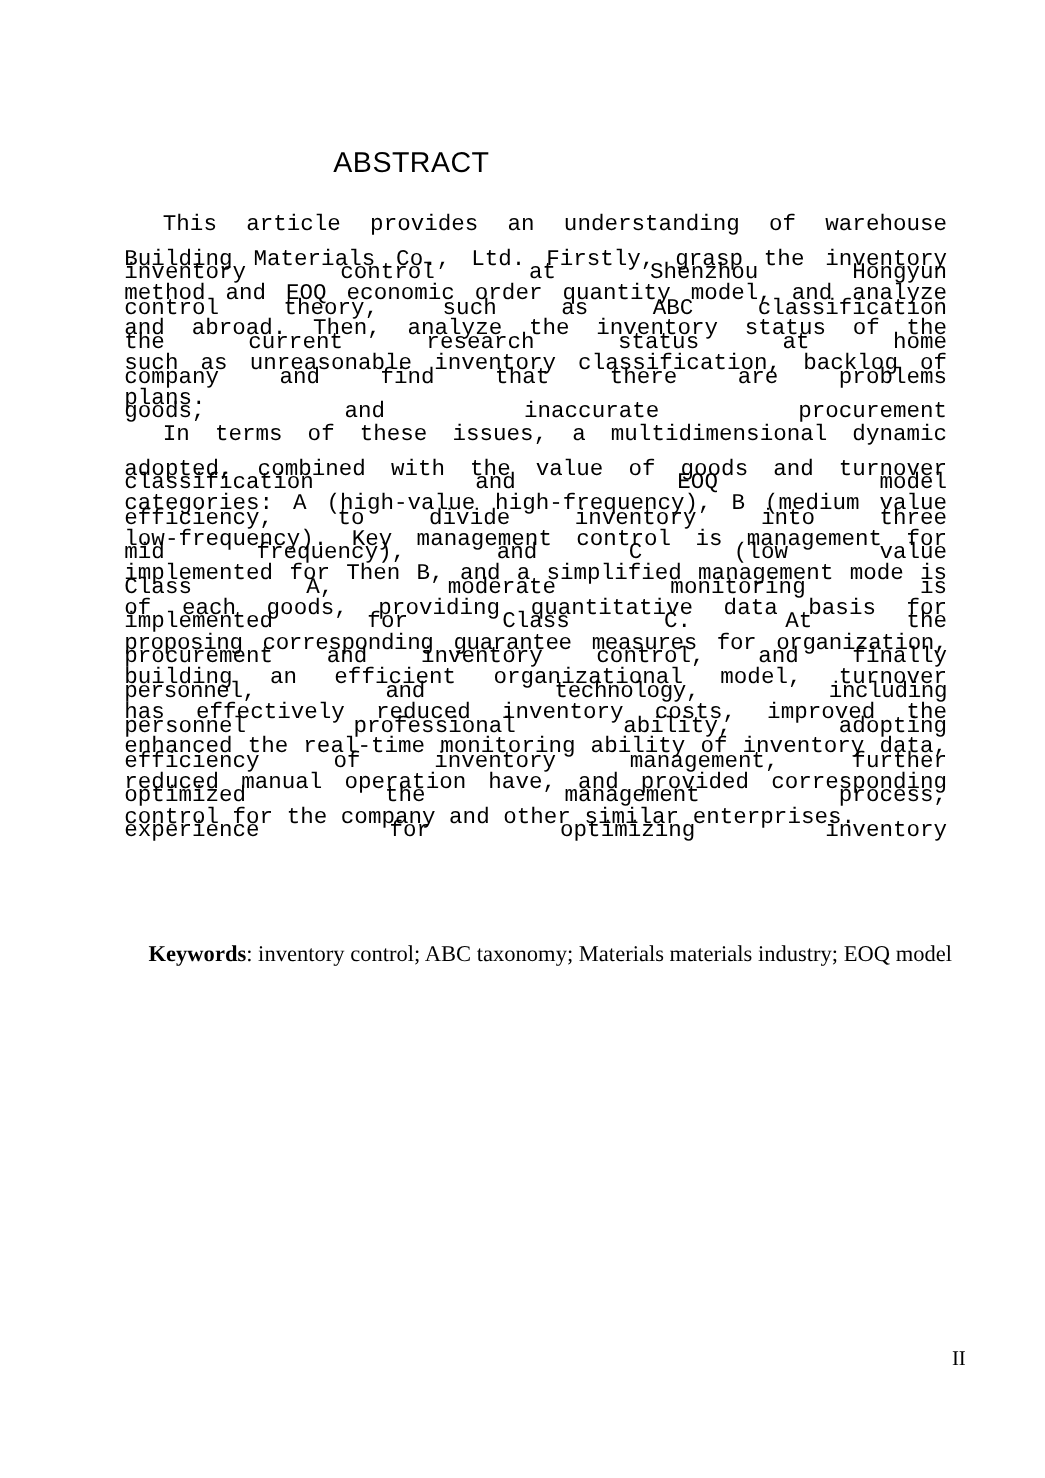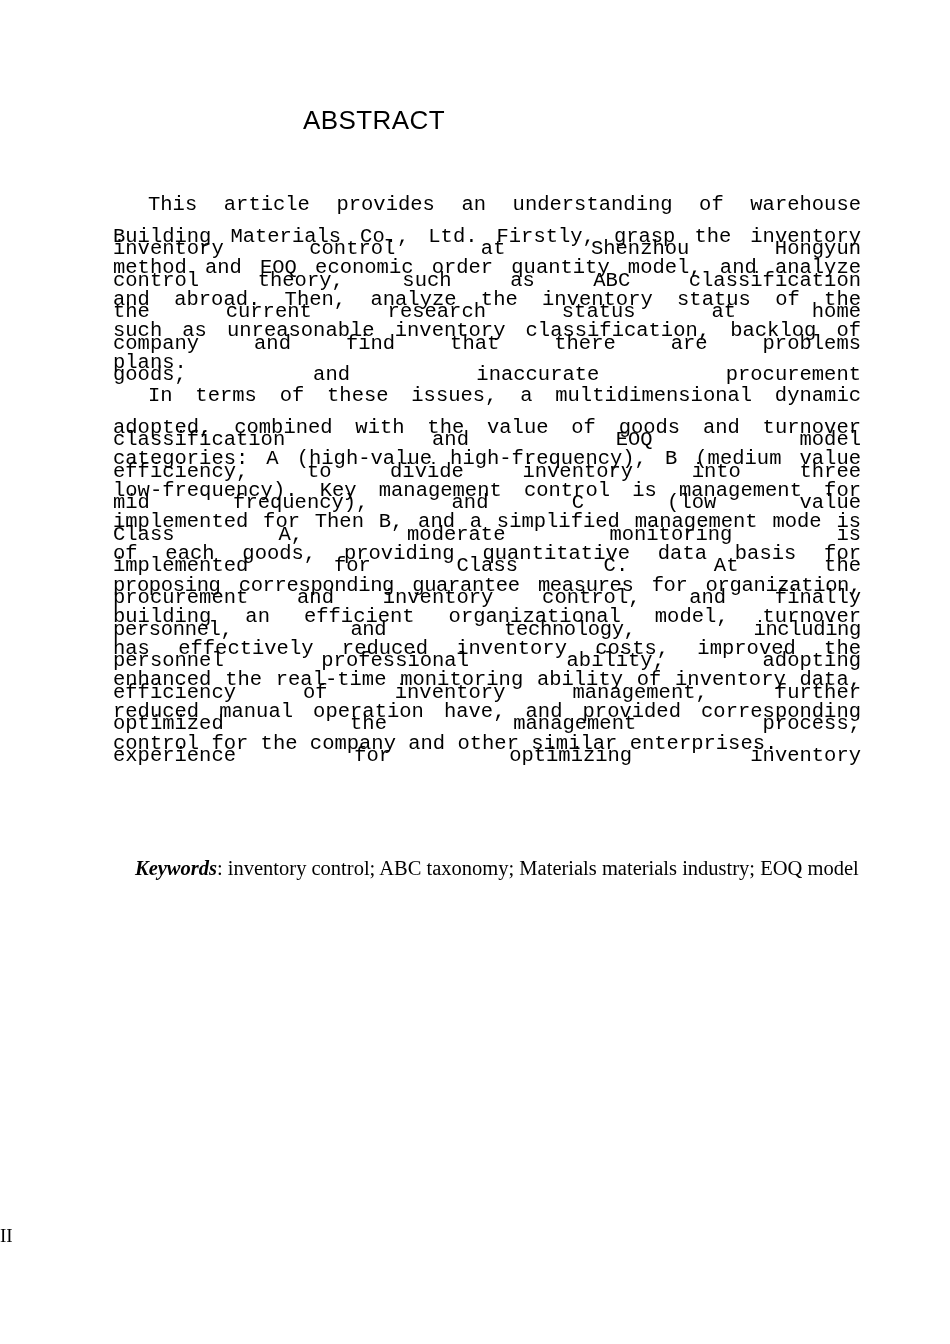--- a/index.html
+++ b/index.html
@@ -32,21 +32,21 @@
   }
 
   .abstract-title {
     font-family: "Liberation Sans", "DejaVu Sans", sans-serif;
     font-size: 26px;
     font-weight: 400;
     text-align: center;
     letter-spacing: 0.4px;
     position: absolute;
     left: 0;
-    top: 103px;
+    top: 130px;
     width: 748px;
     line-height: 34px;
   }
 
   
   .para {
     position: absolute;
     left: 0;
     width: 748px;
     font-size: 20.5px;
@@ -86,29 +86,28 @@
     line-height: 31.6px;
     height: 31.6px;
     white-space: nowrap;
   }
   .kw .kw-indent {
     display: inline-block;
     width: 22px;
   }
   .kw b {
     font-weight: 700;
-    font-style: italic;
   }
 
   .page-number {
     position: absolute;
     left: 0;
     top: 1224px;
     width: 878px;
-    text-align: left;
+    text-align: right;
     font-size: 19px;
     line-height: 24px;
     font-family: "Liberation Serif", "DejaVu Serif", serif;
   }
 </style>
 </head>
 <body>
 
 <div class="page">
 

